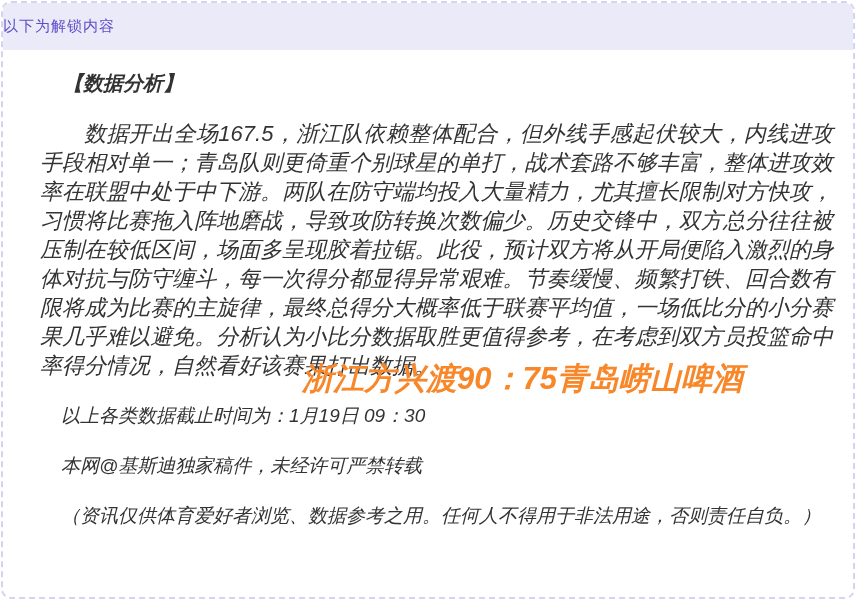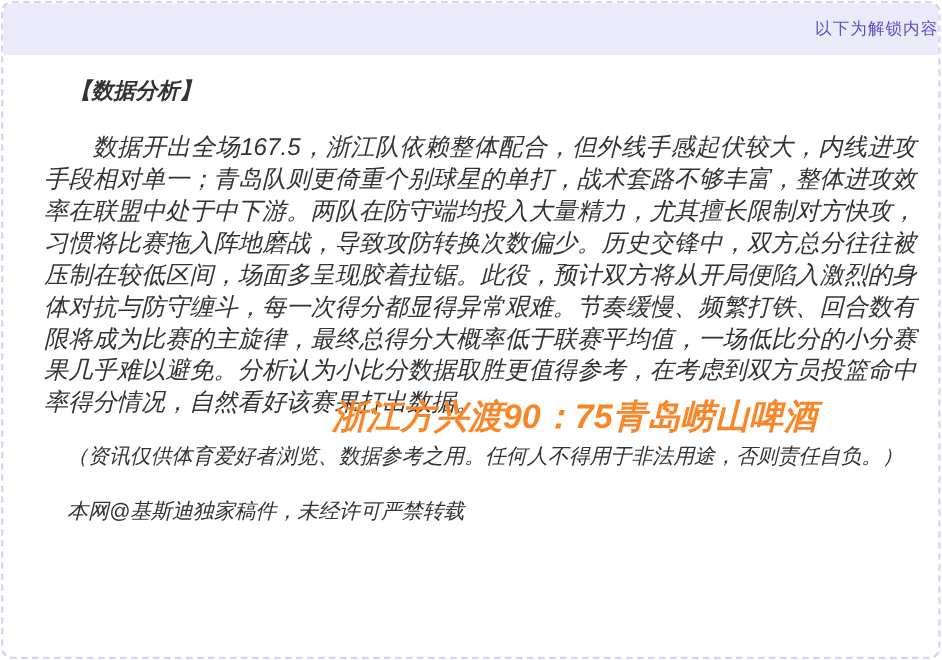--- a/index.html
+++ b/index.html
@@ -16,21 +16,21 @@
     background: #ffffff;
     border: 2px dashed var(--border-purple, #d7d2f0);
     border-radius: 10px;
     overflow: hidden;
   }
   .banner {
     height: 47px;
     background: var(--banner-bg, #ebeaf9);
     display: flex;
     align-items: center;
-    justify-content: flex-end;
+    justify-content: flex-start;
   }
   .banner-label {
     color: var(--accent-purple, #5b4fc6);
     font-size: 15px;
     letter-spacing: 1px;
   }
   .content {
     position: relative;
     box-sizing: border-box;
     padding: 0 20px 20px 20px;
@@ -72,16 +72,17 @@
 <body>
 
 <div class="page">
   <div class="banner">
     <span class="banner-label">以下为解锁内容</span>
   </div>
   <div class="content">
     <h3 class="section-title">【数据分析】</h3>
     <p class="analysis">数据开出全场167.5，浙江队依赖整体配合，但外线手感起伏较大，内线进攻手段相对单一；青岛队则更倚重个别球星的单打，战术套路不够丰富，整体进攻效率在联盟中处于中下游。两队在防守端均投入大量精力，尤其擅长限制对方快攻，习惯将比赛拖入阵地磨战，导致攻防转换次数偏少。历史交锋中，双方总分往往被压制在较低区间，场面多呈现胶着拉锯。此役，预计双方将从开局便陷入激烈的身体对抗与防守缠斗，每一次得分都显得异常艰难。节奏缓慢、频繁打铁、回合数有限将成为比赛的主旋律，最终总得分大概率低于联赛平均值，一场低比分的小分赛果几乎难以避免。分析认为小比分数据取胜更值得参考，在考虑到双方员投篮命中率得分情况，自然看好该赛果打出数据。</p>
     <div class="score-overlay">浙江方兴渡90：75青岛崂山啤酒</div>
+    <p class="line">以上各类数据截止时间为：1月19日 09：30</p>
+    <p class="line">本网@基斯迪独家稿件，未经许可严禁转载</p>
     <p class="line">（资讯仅供体育爱好者浏览、数据参考之用。任何人不得用于非法用途，否则责任自负。）</p>
-    <p class="line">本网@基斯迪独家稿件，未经许可严禁转载</p>
   </div>
 </div>
 
 </body></html>

